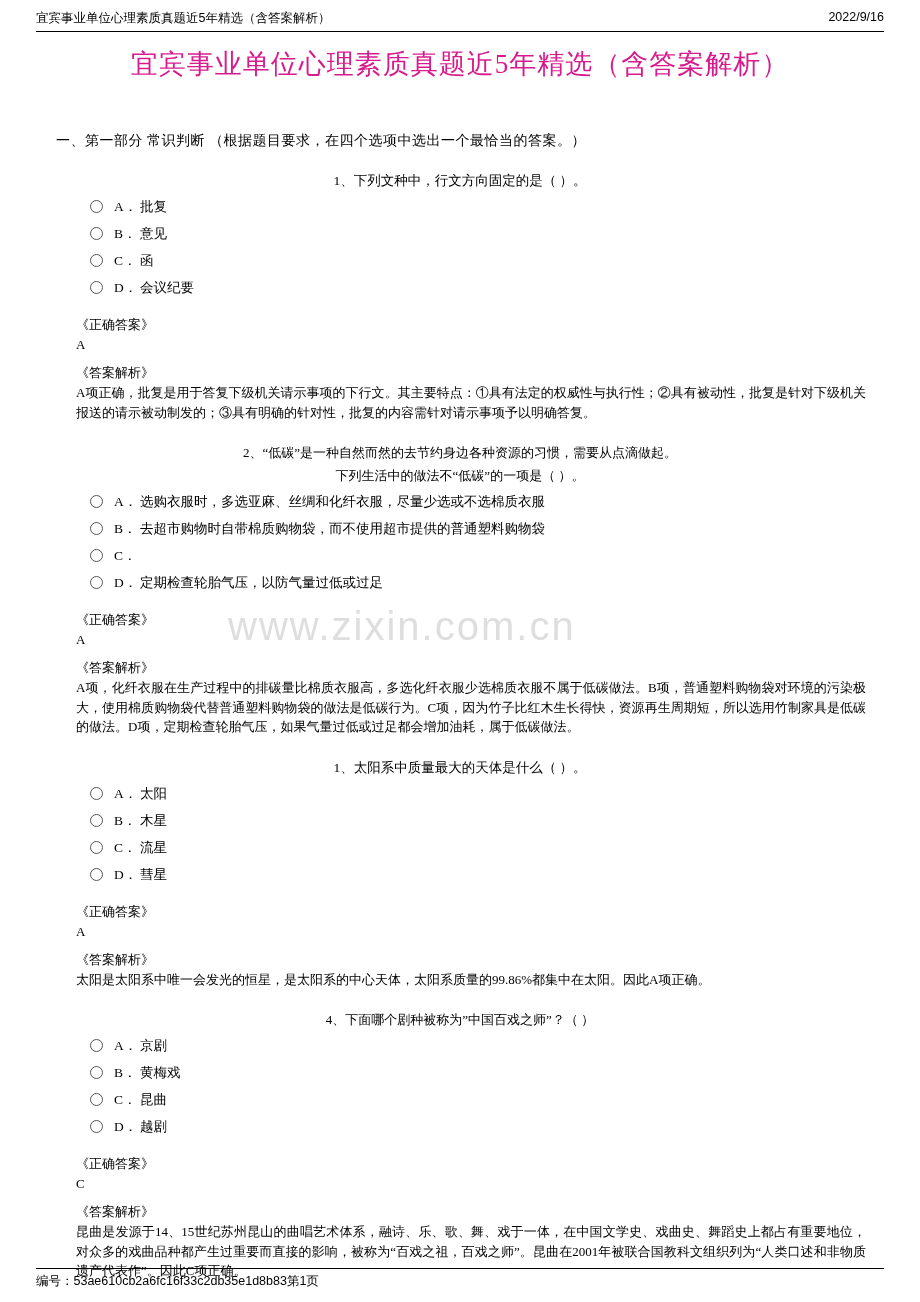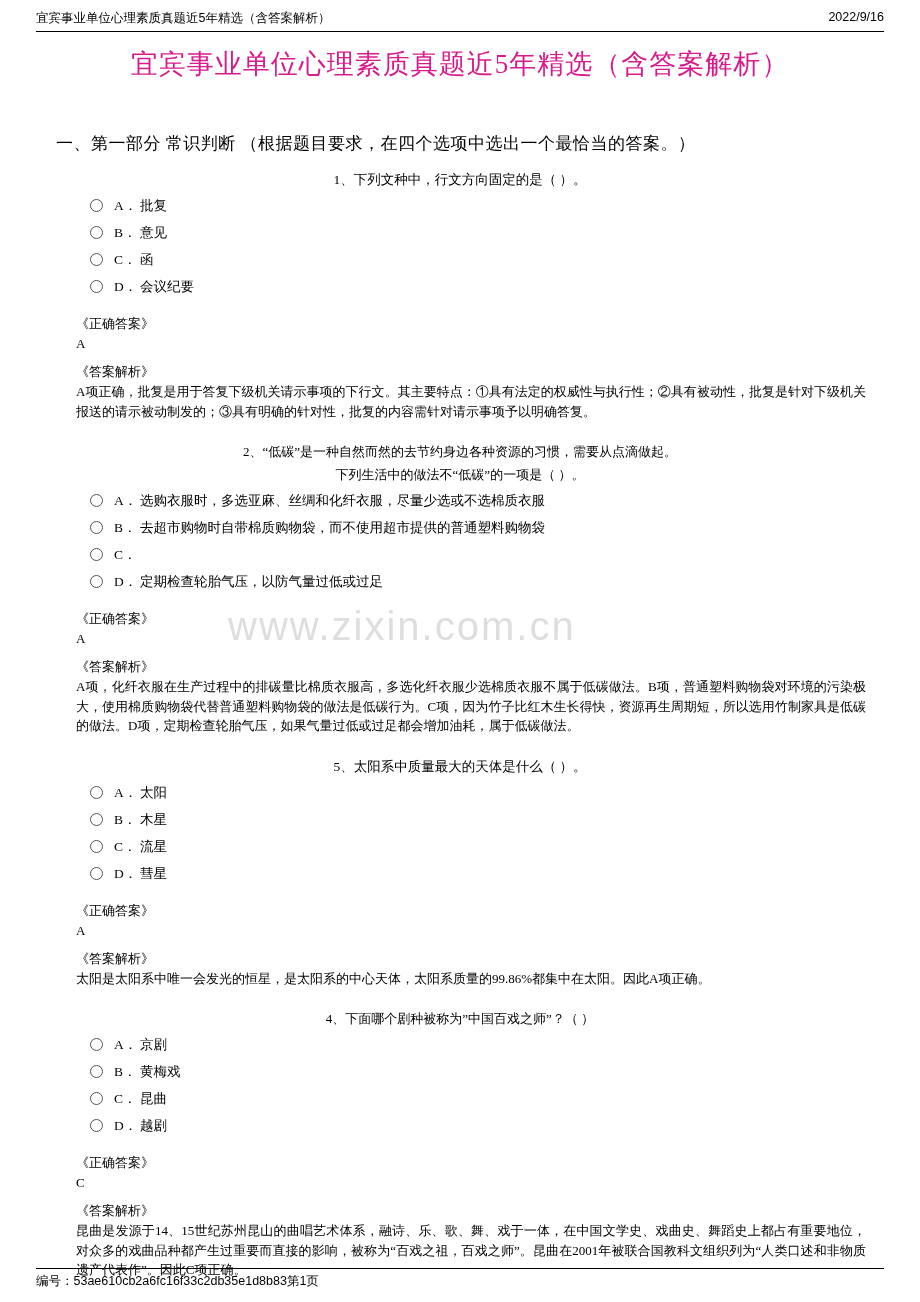--- a/index.html
+++ b/index.html
@@ -63,22 +63,22 @@
   }
 
   
   .content {
     position: absolute;
     top: 132px;
     left: 40px;
     width: 840px;
   }
   .section-heading {
-    font-size: 17px;
-    margin: 0 0 14px 16px;
+    font-size: 14px;
+    margin: 0 0 20px 16px;
     letter-spacing: 0.5px;
   }
   .q {
     margin: 0 0 2px 0;
   }
   .q-stem {
     font-size: 13.5px;
     line-height: 21px;
     margin: 0 0 2px 0;
     text-align: center;
@@ -252,21 +252,21 @@
       </ul>
       <div class="ans-label">《正确答案》</div>
       <div class="ans-value">A</div>
       <div class="exp-label">《答案解析》</div>
       <div class="exp-text">A项，化纤衣服在生产过程中的排碳量比棉质衣服高，多选化纤衣服少选棉质衣服不属于低碳做法。B项，普通塑料购物袋对环境的污染极大，使用棉质购物袋代替普通塑料购物袋的做法是低碳行为。C项，因为竹子比红木生长得快，资源再生周期短，所以选用竹制家具是低碳的做法。D项，定期检查轮胎气压，如果气量过低或过足都会增加油耗，属于低碳做法。</div>
     </div>
 
     <div class="spacer-q"></div>
 
     <div class="q">
-      <div class="q-stem">5、太阳系中质量最大的天体是什么（    ）。</div>
+      <div class="q-stem">1、太阳系中质量最大的天体是什么（    ）。</div>
       <ul class="options">
         <li class="opt">
           <span class="radio"></span>
           <span class="opt-letter">A．</span>
           <span class="opt-text">太阳</span>
         </li>
         <li class="opt">
           <span class="radio"></span>
           <span class="opt-letter">B．</span>
           <span class="opt-text">木星</span>

